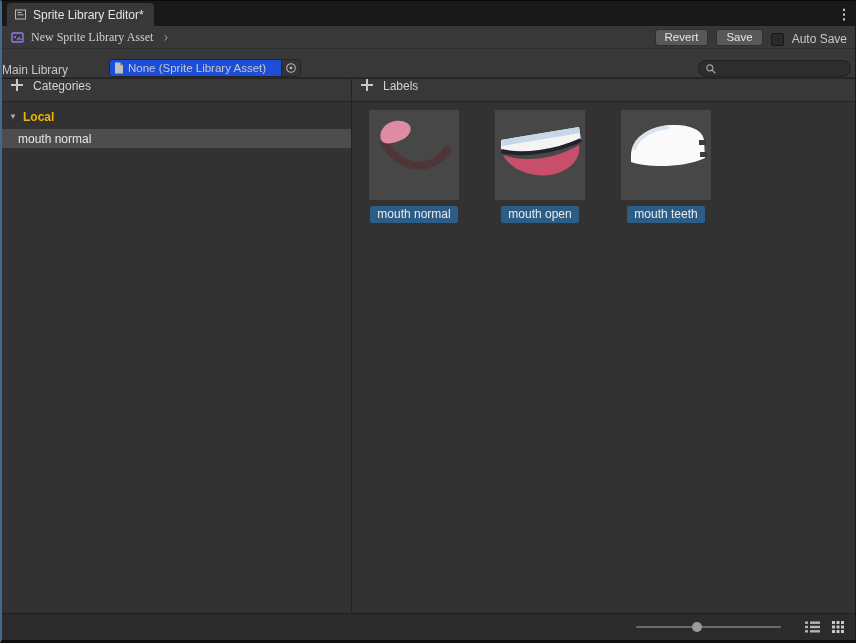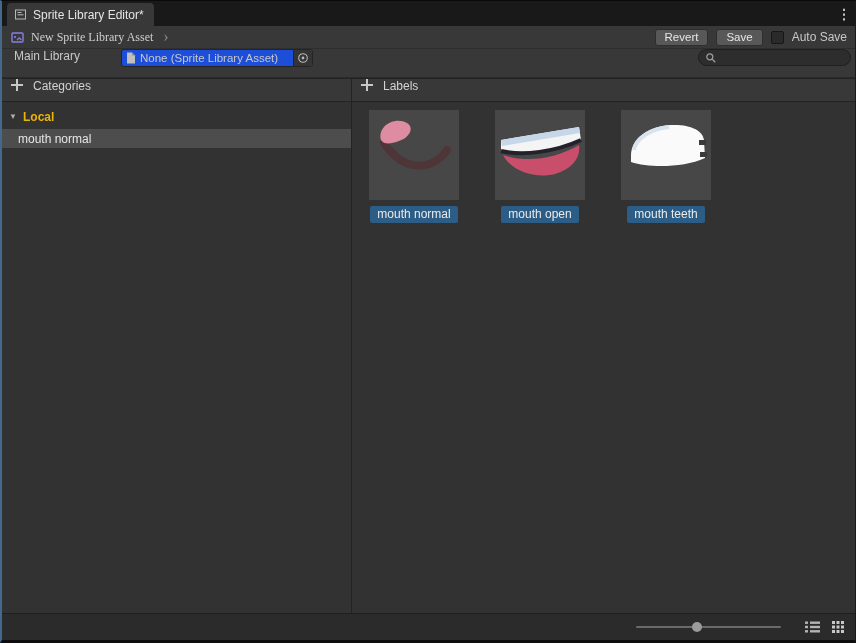--- a/index.html
+++ b/index.html
@@ -13,29 +13,29 @@
   .tab{height:23px;margin-left:5px;background:var(--header-bg,#383838);border-radius:4px 4px 0 0;
     display:flex;align-items:center;gap:6px;padding:0 10px 0 7px;font-size:12px;color:#e4e4e4;}
   .kebab{margin-left:auto;width:22px;height:25px;display:flex;align-items:center;justify-content:center;
     color:#c0c0c0;font-size:14px;font-weight:bold;}
 
   
   .toolbar{height:22px;flex:0 0 auto;background:var(--header-bg,#383838);display:flex;align-items:center;
     padding:0 0 0 8px;border-bottom:1px solid #2e2e2e;}
   .crumb{display:flex;align-items:center;gap:6px;font-size:12px;color:#cfcfcf;font-family:Liberation Serif, serif;}
   .crumb-chevron{color:#8a8a8a;font-size:16px;line-height:10px;margin-left:4px;}
-  .toolbar-right{margin-left:auto;display:flex;align-items:center;gap:8px;padding-right:8px;}
+  .toolbar-right{margin-left:auto;display:flex;align-items:flex-end;gap:8px;padding-right:8px;}
   .btn{background:var(--button-bg,#585858);border:1px solid #2e2e2e;border-radius:3px;color:#e6e6e6;
     font-size:11.5px;height:17px;line-height:15px;padding:0 9px;box-sizing:border-box;}
   .checkbox{width:13px;height:13px;background:#2a2a2a;border:1px solid #161616;border-radius:2px;box-sizing:border-box;}
   .check-label{font-size:12px;color:#c8c8c8;}
 
   
-  .libraryrow{height:28px;flex:0 0 auto;background:var(--header-bg,#383838);display:flex;align-items:flex-start;
-    padding-left:12px;border-bottom:1px solid #2a2a2a;}
+  .libraryrow{height:28px;flex:0 0 auto;background:var(--header-bg,#383838);display:flex;align-items:flex-end;
+    padding-left:0;border-bottom:1px solid #2a2a2a;}
   .libraryrow .lbl{width:107px;font-size:12px;color:#c8c8c8;}
   .objfield{width:192px;height:18px;background:#1d4ed8;border:1px solid #242424;border-radius:3px;
     display:flex;align-items:center;box-sizing:border-box;overflow:hidden;}
   .objfield .objtext{flex:1;font-size:11.5px;color:#c8c8c8;padding-left:4px;white-space:nowrap;overflow:hidden;}
   .objpicker{width:18px;height:100%;display:flex;align-items:center;justify-content:center;border-left:1px solid #242424;background:#343434;}
   .searchbox{margin-left:auto;margin-right:4px;width:153px;height:17px;border-radius:9px;background:#2d2d2d;
     border:1px solid #1f1f1f;display:flex;align-items:center;padding-left:6px;box-sizing:border-box;}
   .searchbox input{flex:1;background:transparent;border:none;outline:none;color:#d6d6d6;font-size:11px;
     font-family:"Liberation Sans",sans-serif;min-width:0;padding:0 6px 0 4px;}
 

